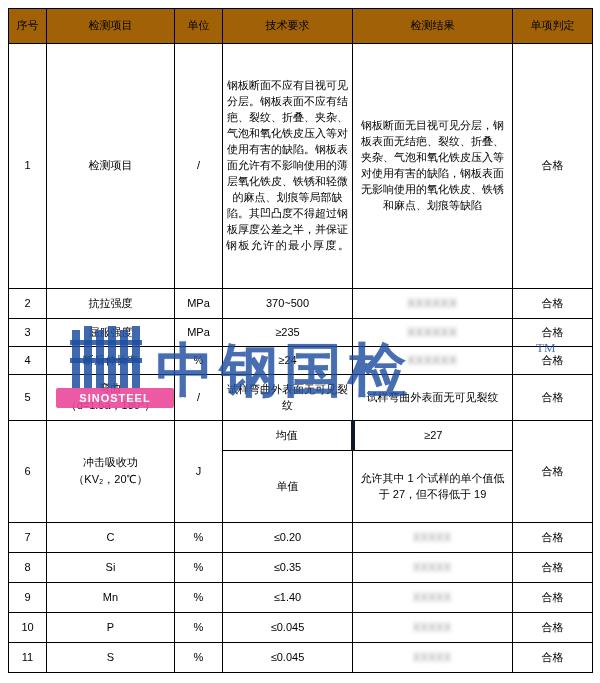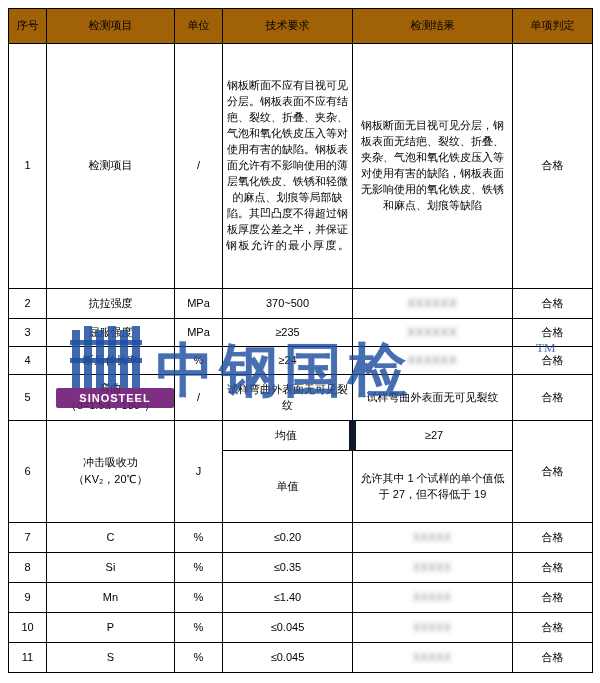--- a/index.html
+++ b/index.html
@@ -126,21 +126,21 @@
     position: absolute;
     background: #1f4fa0;
     opacity: 0.85;
   }
   .wm-sub {
     position: absolute;
     left: 48px;
     top: 62px;
     width: 118px;
     height: 20px;
-    background: #701a75;
+    background: #ec4899;
     opacity: 0.9;
     border-radius: 2px;
     color: #ffffff;
     font-size: 11px;
     font-weight: bold;
     letter-spacing: 1px;
     text-align: center;
     line-height: 20px;
     font-family: "Liberation Sans", sans-serif;
   }
@@ -228,21 +228,21 @@
         <td>合格</td>
       </tr>
 
       <tr style="height:30px;">
         <td rowspan="2">6</td>
         <td rowspan="2">
           <span class="two-line">冲击吸收功</span>
           <span class="two-line small-note">（KV₂，20℃）</span>
         </td>
         <td rowspan="2">J</td>
-        <td class="sub-label" style="border-right:7px solid #0f172a;width:44px;">均值</td>
+        <td class="sub-label" style="border-right:4px solid #0f172a;width:44px;">均值</td>
         <td>
           <span>≥27</span>
         </td>
         <td rowspan="2">合格</td>
       </tr>
       <tr style="height:72px;">
         <td>单值</td>
         <td class="small-note">允许其中 1 个试样的单个值低于 27，但不得低于 19</td>
       </tr>
 

